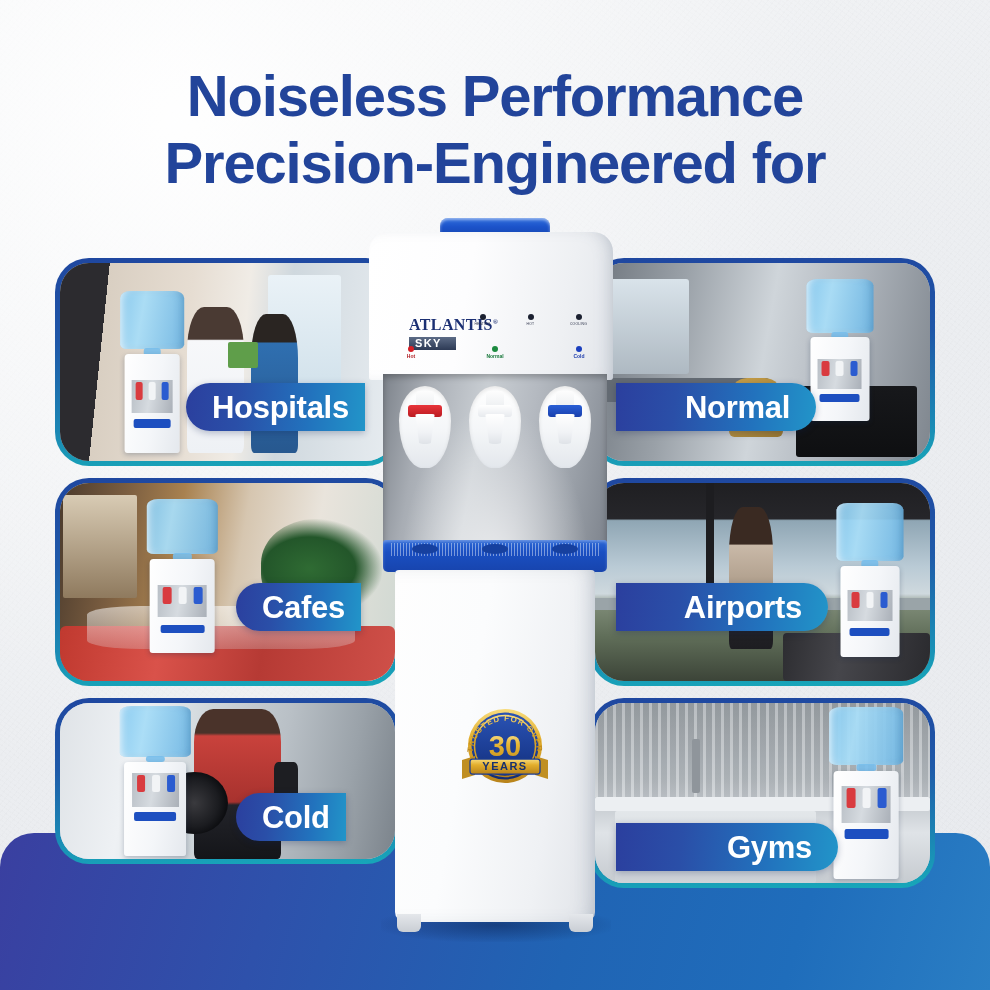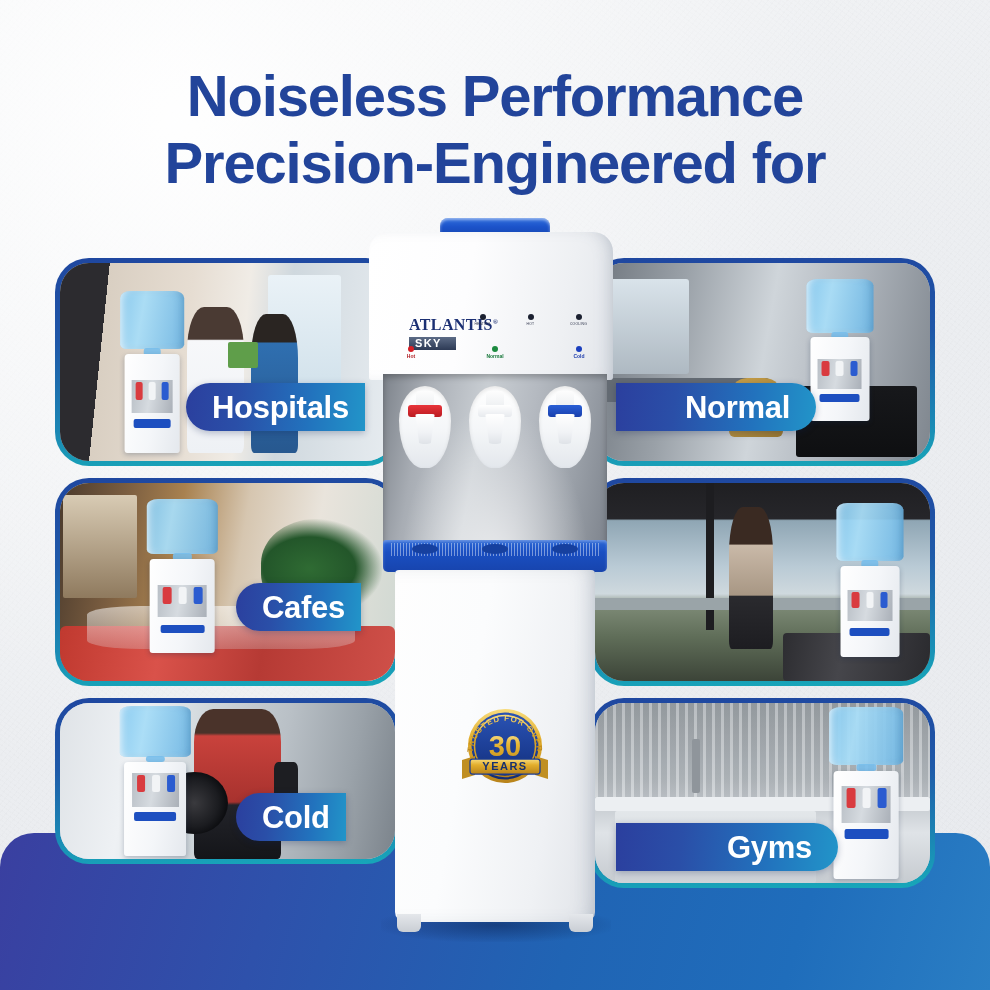--- a/index.html
+++ b/index.html
@@ -443,20 +443,23 @@
         <div class="neck" style="top:37%; width:26%; height:5%;"></div>
         <div class="unit" style="top:41%; width:88%; height:59%;">
           <div class="face" style="top:26%; height:34%;"></div>
           <div class="tapdot" style="left:20%; top:28%; background:#d93b3f;"></div>
           <div class="tapdot" style="left:44%; top:28%; background:#f2f4f6;"></div>
           <div class="tapdot" style="left:68%; top:28%; background:#2b5cd0;"></div>
           <div class="traybar" style="top:68%;"></div>
         </div>
       </div>
     </div>
+  </div>
+  <div class="pill right-anchored" style="left:616px; top:583px; width:170px;">
+    <span>Airports</span>
   </div>
 
   <div class="card row3" style="left:55px; top:698px; width:345px; height:166px;">
     <div class="card-inner">
       <div class="scene" style="background:linear-gradient(100deg,#dfe3e7 0%,#eef1f4 22%,#cfd6da 42%,#b9c0c6 64%,#9aa2a9 84%,#7b838b 100%);"></div>
       <div class="blob" style="left:40%; top:4%; width:26%; height:96%; background:linear-gradient(180deg,#4a332a 0%,#4a332a 16%,#c9423c 18%,#a8322e 62%,#23242a 64%,#141519 100%); border-radius:22% 22% 4% 4%;"></div>
       <div class="blob" style="left:30%; top:44%; width:20%; height:40%; background:radial-gradient(circle at 50% 50%, #3a3a3e 0%, #1b1c20 52%, #0d0e11 70%); border-radius:50%;"></div>
       <div class="blob" style="left:64%; top:38%; width:7%; height:24%; background:#1d1e22; border-radius:18%;"></div>
       <div class="mini" style="left:18%; top:2%; width:21%; height:96%;">
         <div class="bottle" style="width:100%; height:34%;"></div>

